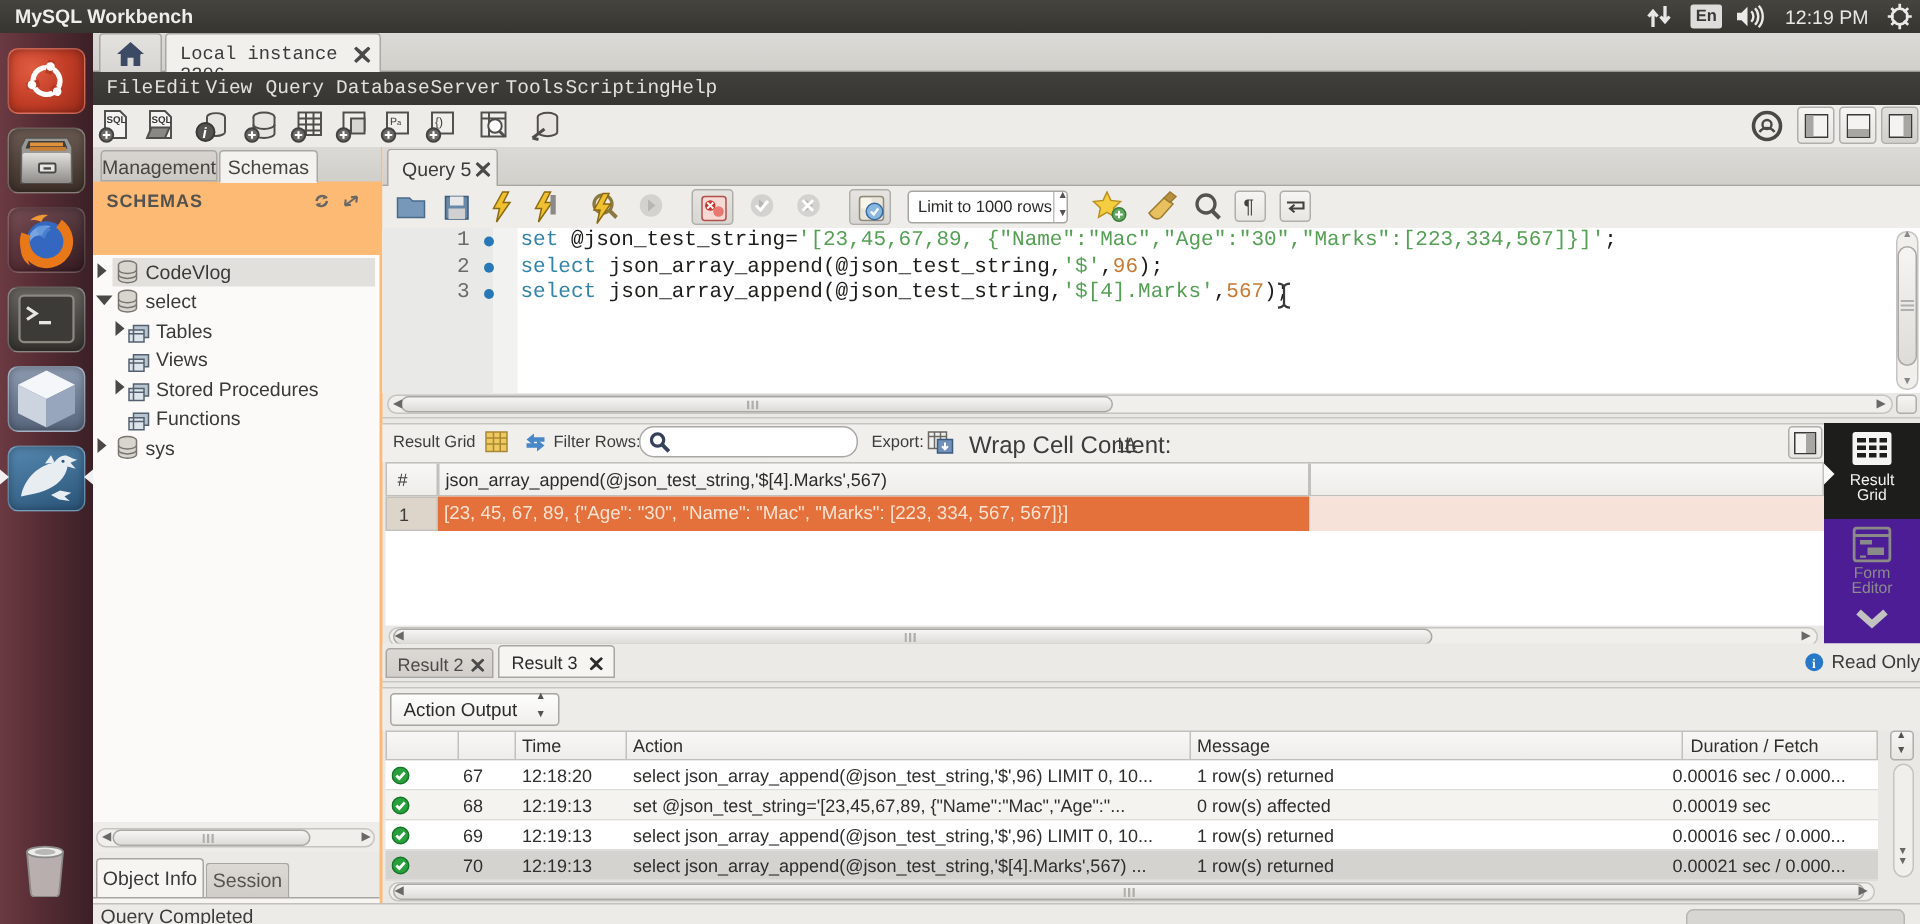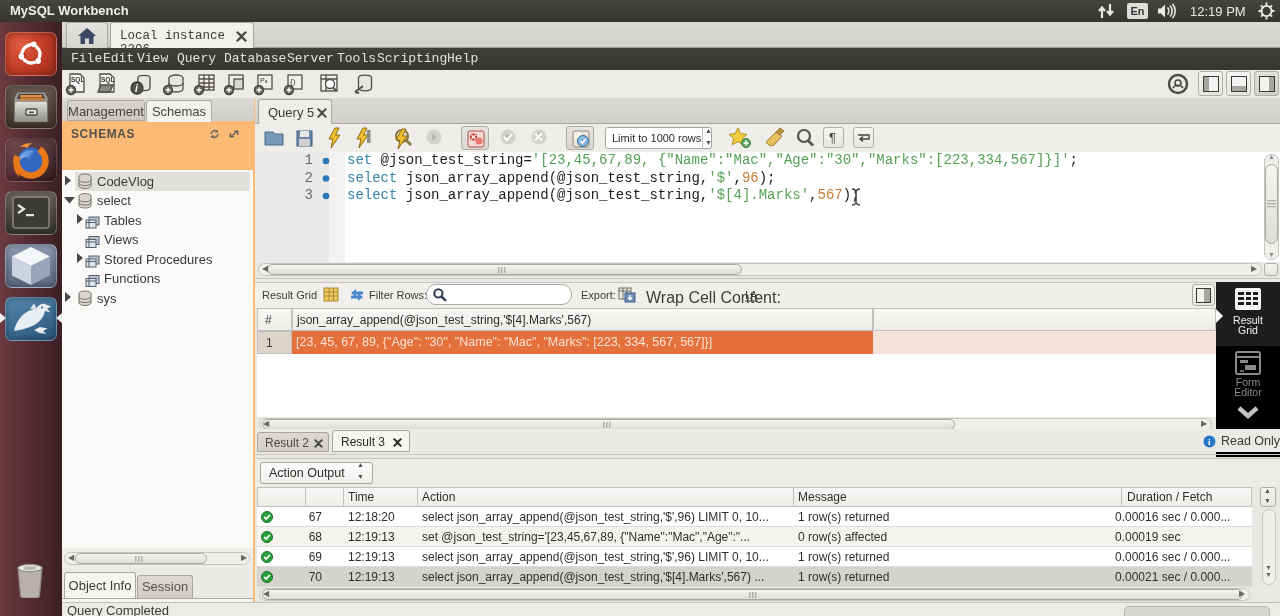--- a/index.html
+++ b/index.html
@@ -496,21 +496,21 @@
   <svg width="12" height="6" style="position:absolute;left:348px;top:140px">
         <g fill="#b0aeaa">
           <rect x="0" width="1.5" height="6"></rect>
           <rect x="3" width="1.5" height="6"></rect>
           <rect x="6" width="1.5" height="6"></rect>
         </g>
       </svg>
   <span style="position:absolute;left:8px;top:137px;font-size:8px;color:#6a6866">◀</span>
   <span style="position:absolute;left:946px;top:137px;font-size:8px;color:#6a6866">▶</span>
 
-  <div style="position:absolute;left:961px;top:0;width:64px;height:175px;background:#000000">
+  <div style="position:absolute;left:961px;top:0;width:64px;height:147px;background:#4c1d95">
    <div style="position:absolute;left:0;top:0;width:64px;height:64px;background:#1d1d1b"></div>
    <div style="position:absolute;left:0;top:27px;width:0;height:0;border-top:7px solid transparent;border-bottom:7px solid transparent;border-left:7px solid #fafaf8"></div>
    <svg width="28" height="24" style="position:absolute;left:18px;top:5px">
           <rect x="1" y="1" width="26" height="22" rx="2" fill="#f4f4f2"></rect>
           <g fill="#1d1d1b">
             <rect x="4" y="5" width="6" height="3"></rect>
             <rect x="12" y="5" width="5" height="3"></rect>
             <rect x="19" y="5" width="5" height="3"></rect>
             <rect x="4" y="10" width="6" height="3"></rect>
             <rect x="12" y="10" width="5" height="3"></rect>

